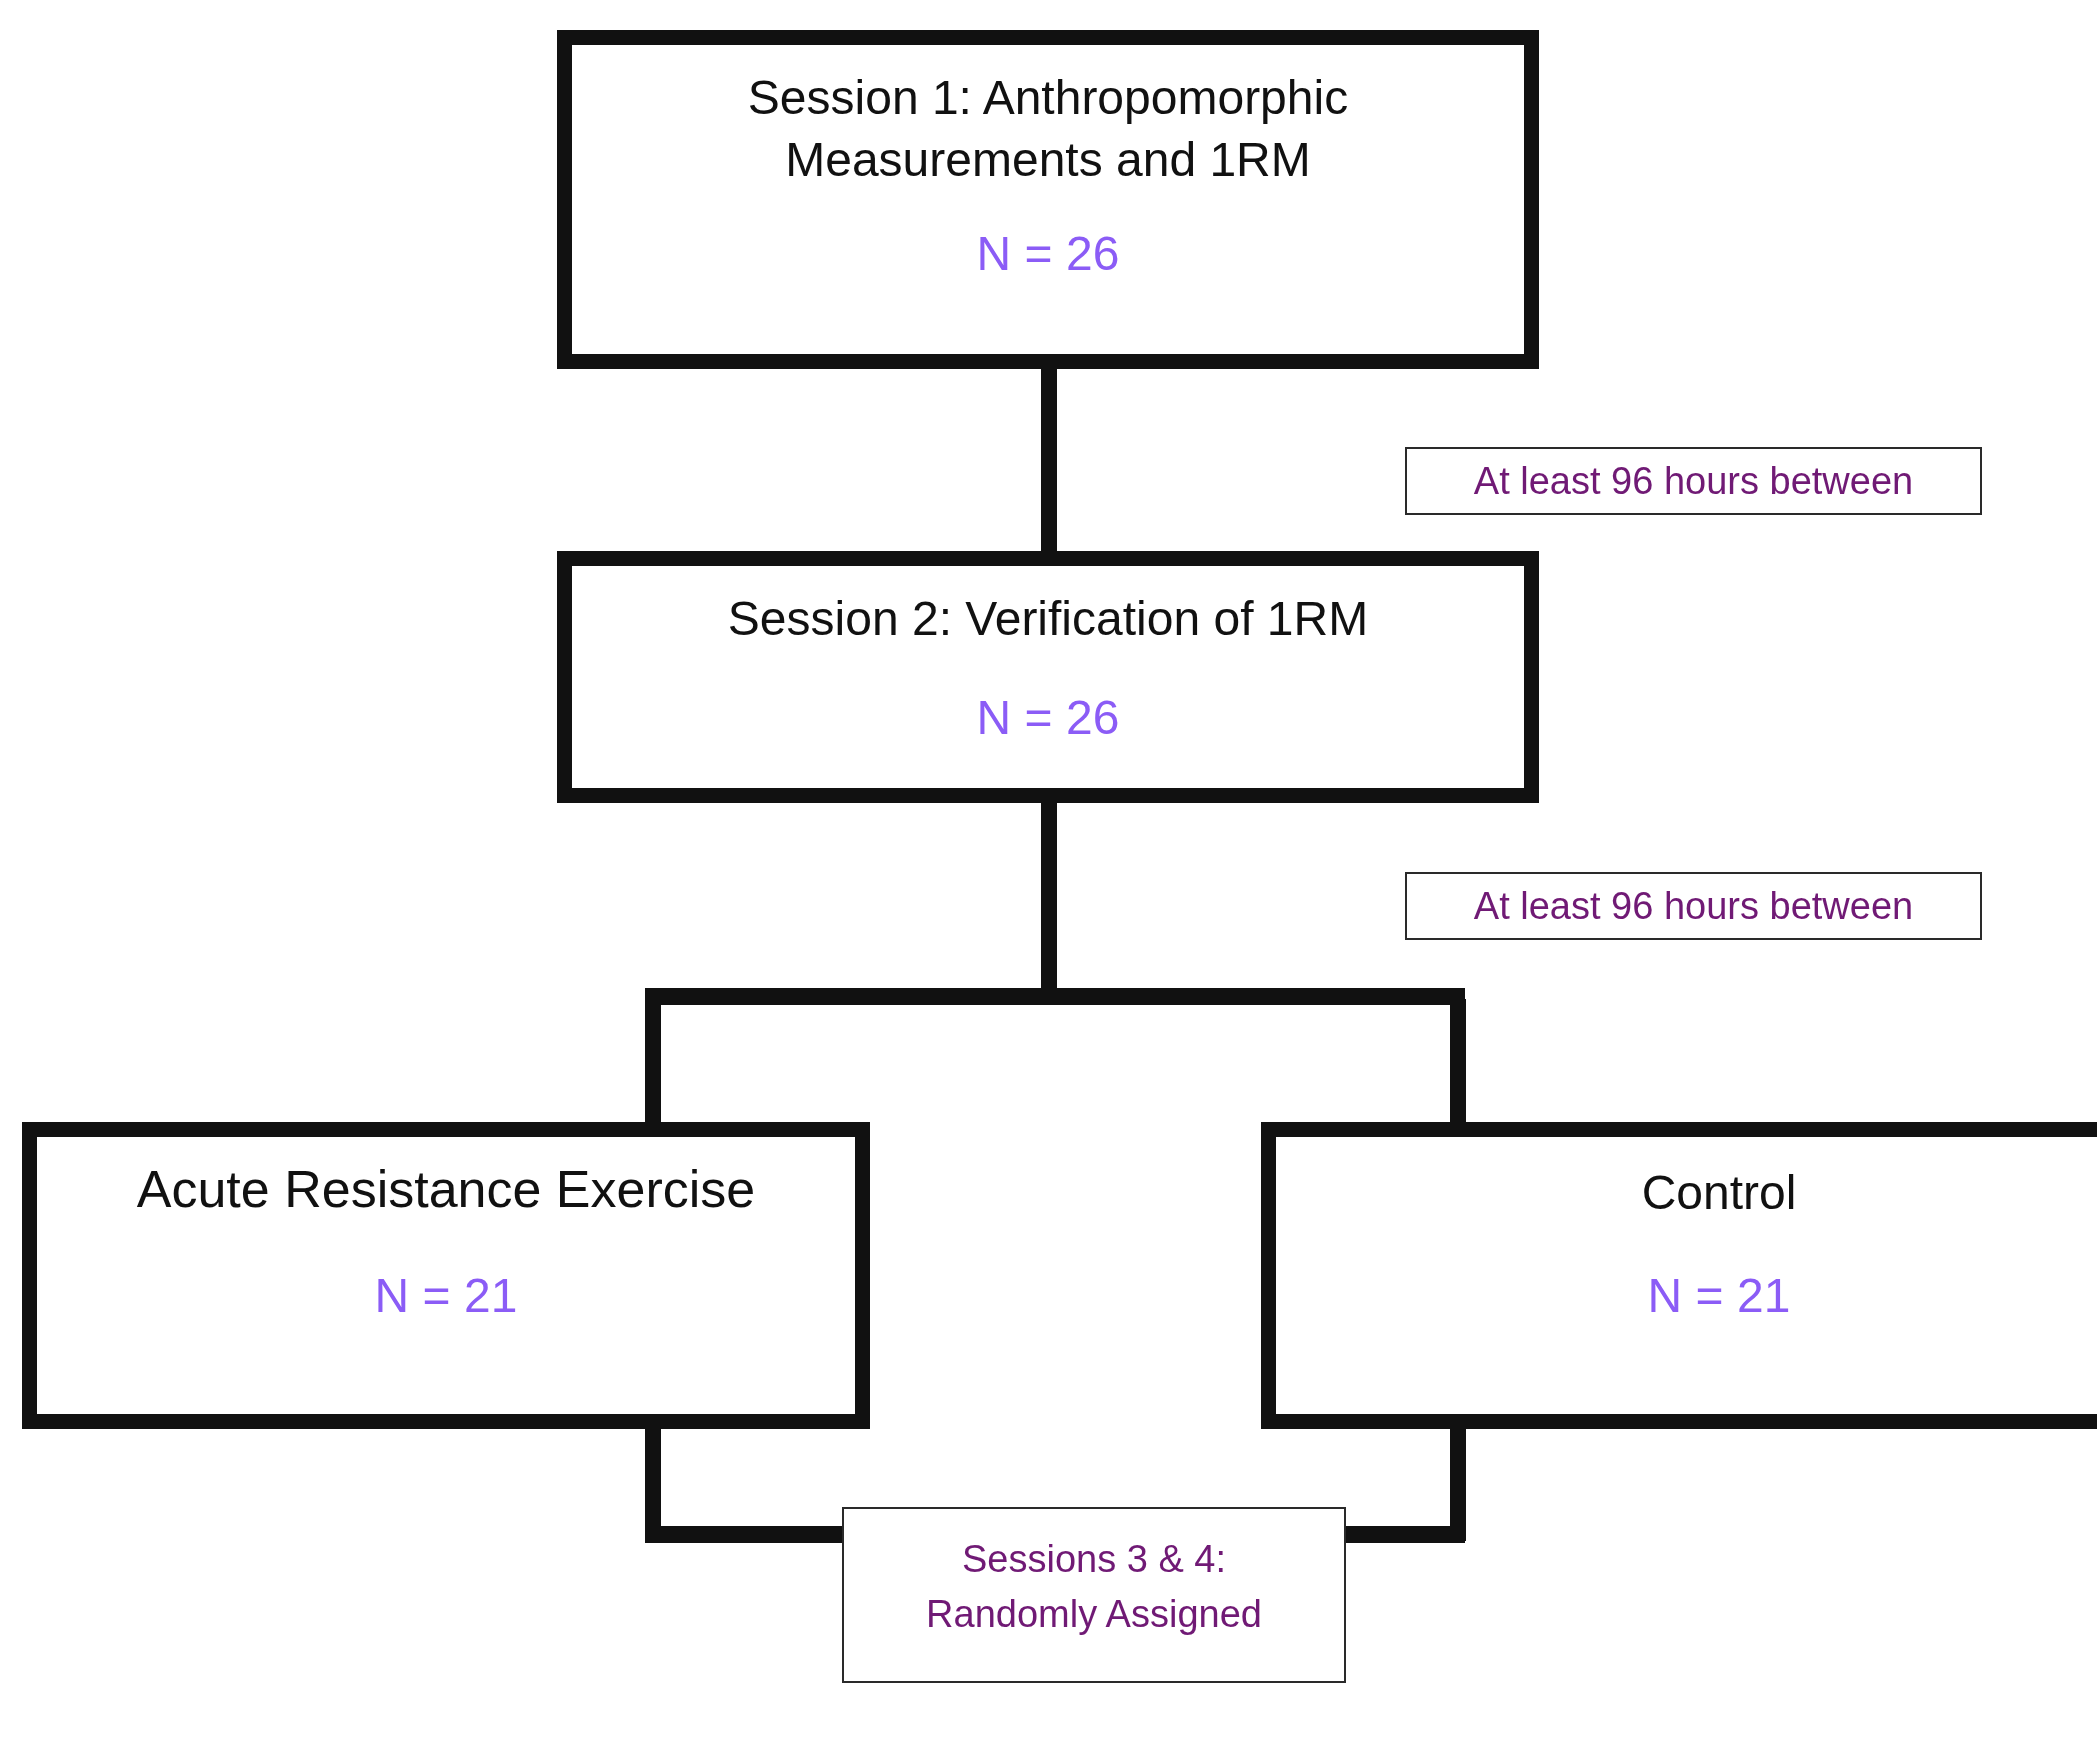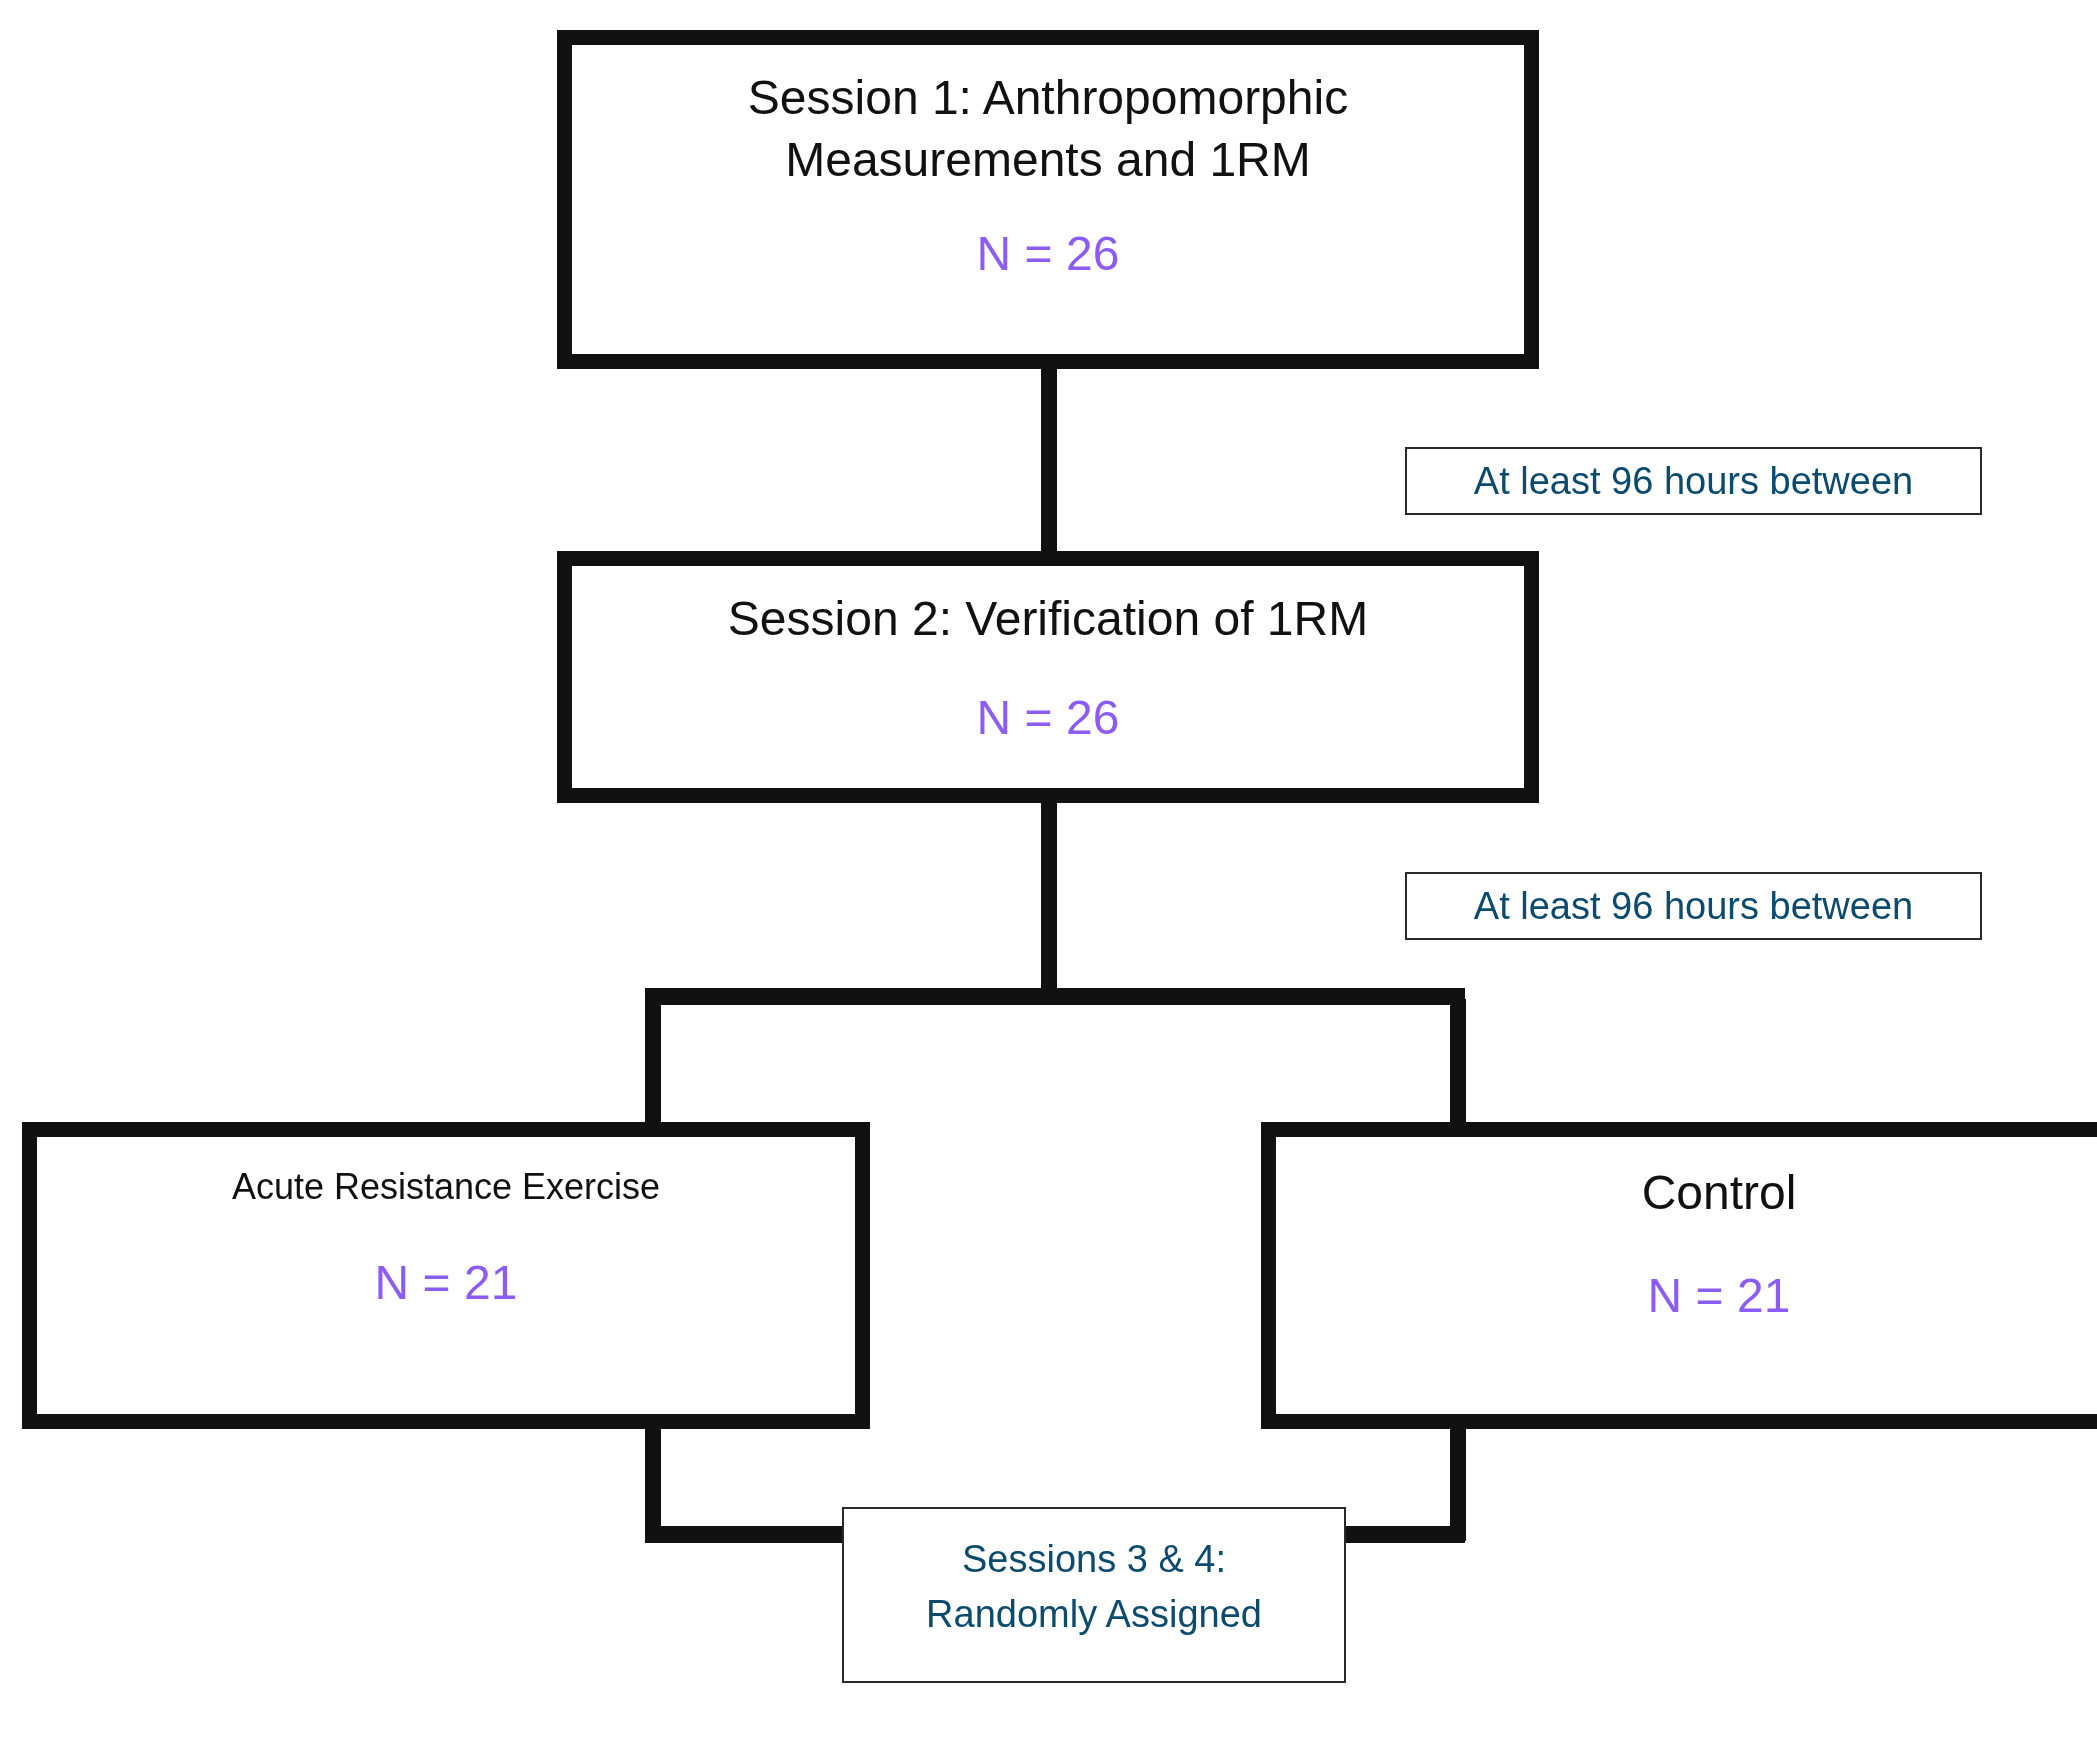--- a/index.html
+++ b/index.html
@@ -62,22 +62,22 @@
   }
   #node-session2 .line-n {
     margin-top: 39px;
     font-size: 48px;
   }
 
   #node-acute {
     left: 22px; top: 1122px; width: 848px; height: 307px;
   }
   #node-acute .line-title {
-    margin-top: 27px;
-    font-size: 36px;
+    margin-top: 19px;
+    font-size: 52px;
   }
   #node-acute .line-n {
     margin-top: 43px;
     font-size: 48px;
   }
 
   #node-control {
     left: 1261px; top: 1122px; width: 916px; height: 307px;
   }
   #node-control .line-title {
@@ -91,21 +91,21 @@
 
   
   .annot {
     position: absolute;
     box-sizing: border-box;
     background: #ffffff;
     border: 2.3px solid #2a2a2a;
     display: flex;
     align-items: center;
     justify-content: center;
-    color: #0c4a6e;
+    color: #701a75;
     z-index: 9;
   }
   #annot-gap-1 {
     left: 1405px; top: 447px; width: 577px; height: 68px;
     font-size: 38px;
   }
   #annot-gap-2 {
     left: 1405px; top: 872px; width: 577px; height: 68px;
     font-size: 38px;
   }

